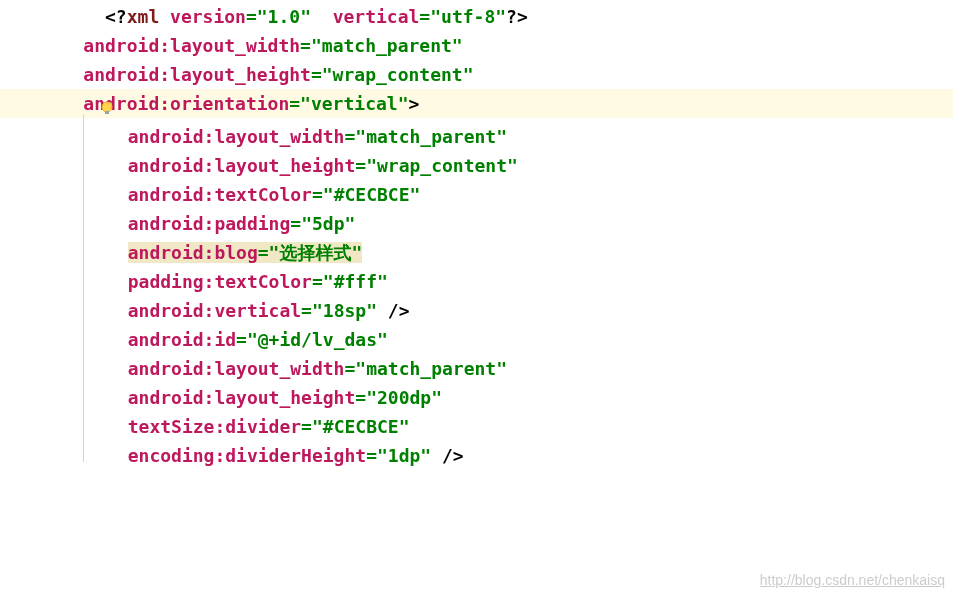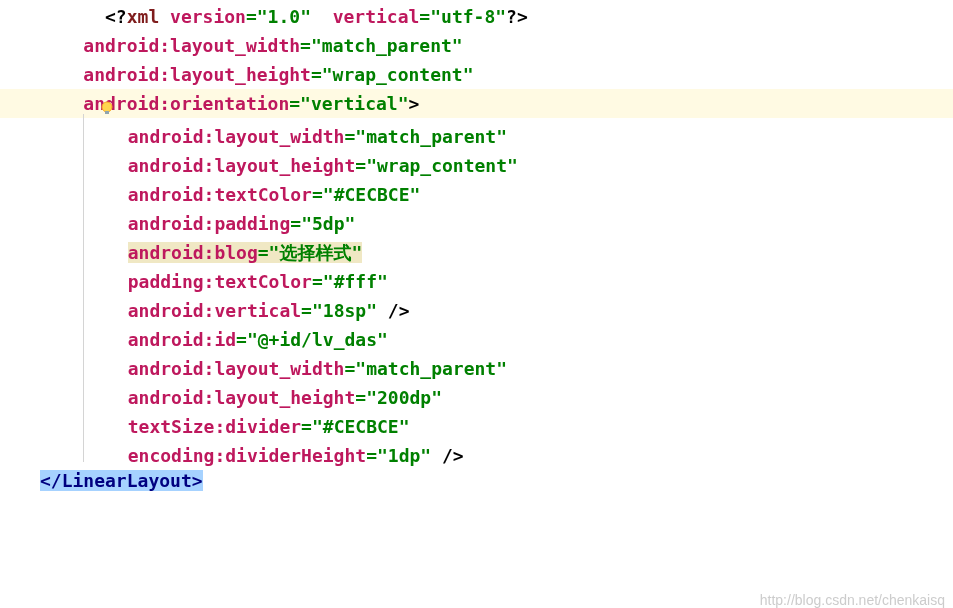--- a/index.html
+++ b/index.html
@@ -56,26 +56,27 @@
     .bulb {
       width: 16px;
       height: 16px;
       display: inline-block;
       position: absolute;
       left: 12px;
       top: 6px;
     }
     .watermark {
       position: absolute;
-      bottom: 0;
+      bottom: 20px;
       right: 8px;
       color: #cccccc;
       font-size: 14px;
       font-weight: normal;
       font-family: sans-serif;
+      text-decoration: underline;
     }
     .code-content {
       flex: 1;
     }
   </style>
 </head>
 <body>
 
 <div class="editor">
 
@@ -164,20 +165,16 @@
   <div class="line">
     <span class="gutter"></span>
     <span class="code-content">    <span class="guide"></span>    <span class="attr">textSize:divider</span><span class="eq">=</span><span class="val">"#CECBCE"</span></span>
   </div>
 
   <div class="line">
     <span class="gutter"></span>
     <span class="code-content">    <span class="guide"></span>    <span class="attr">encoding:dividerHeight</span><span class="eq">=</span><span class="val">"1dp"</span><span class="punct"> /&gt;</span></span>
   </div>
 
-  <div class="line">
-    <span class="gutter"></span>
-    <span class="code-content"><span class="highlighted-tag"><span style="color:#000080">&lt;/</span><span>LinearLayout</span><span style="color:#000080">&gt;</span></span></span>
-  </div>
 
 </div>
 
 <div class="watermark">http://blog.csdn.net/chenkaisq</div>
 
 </body></html>

